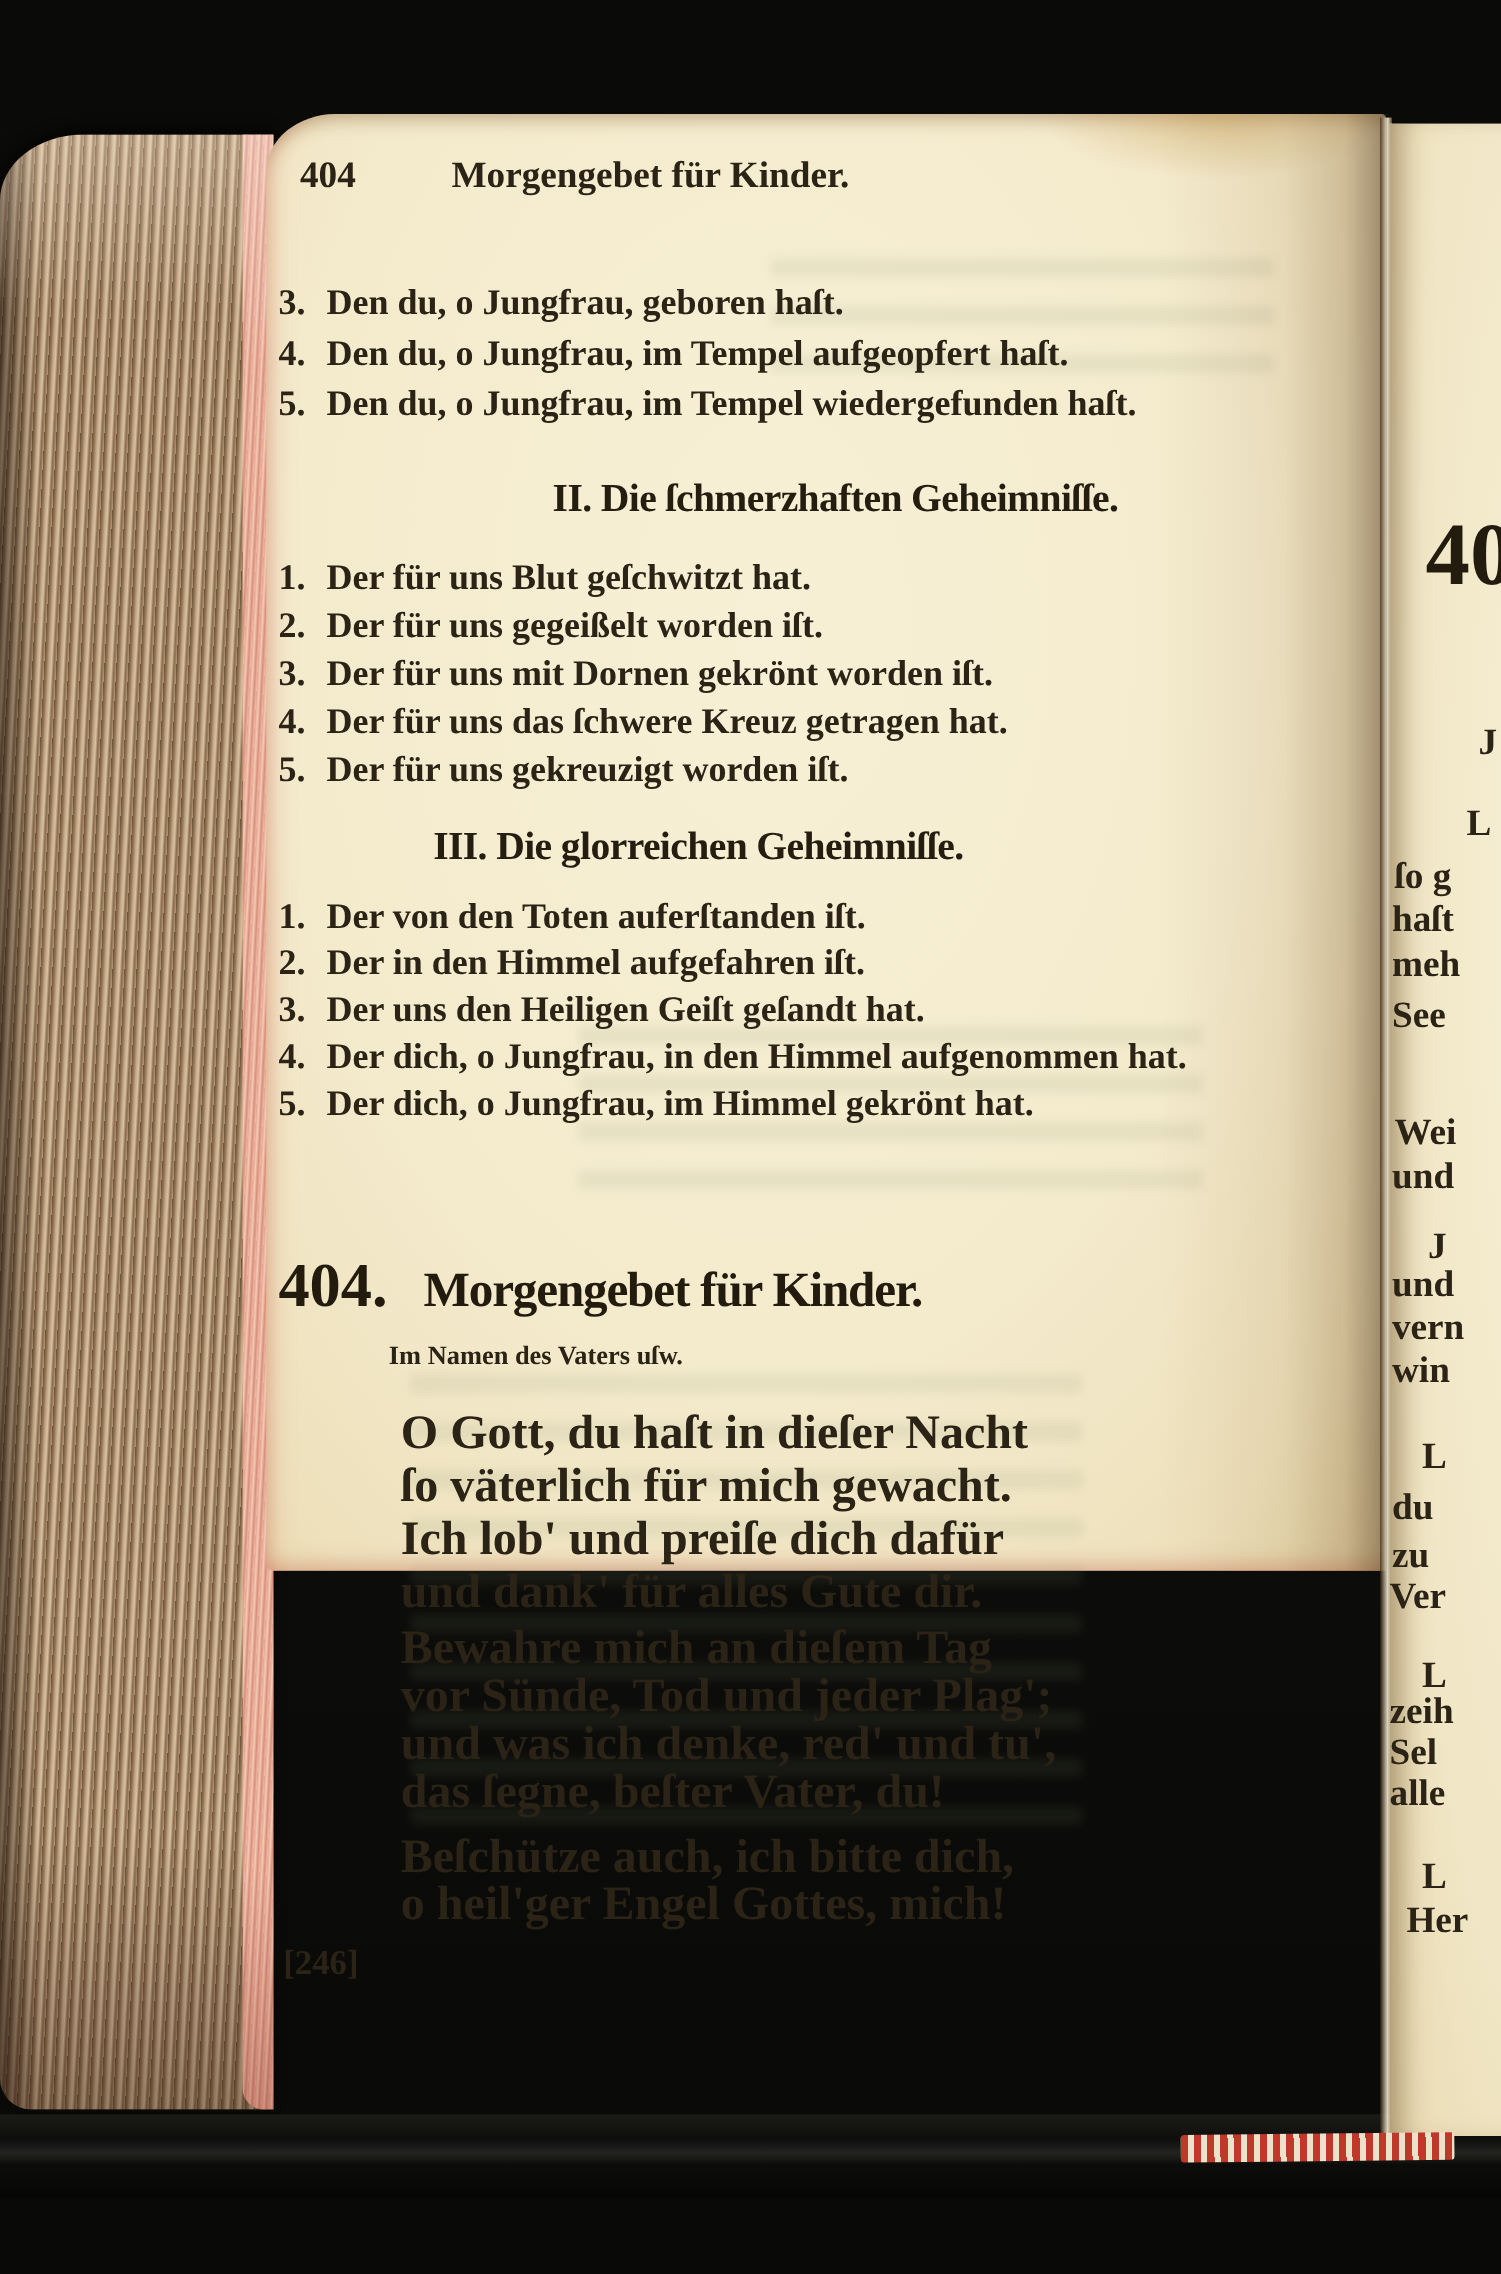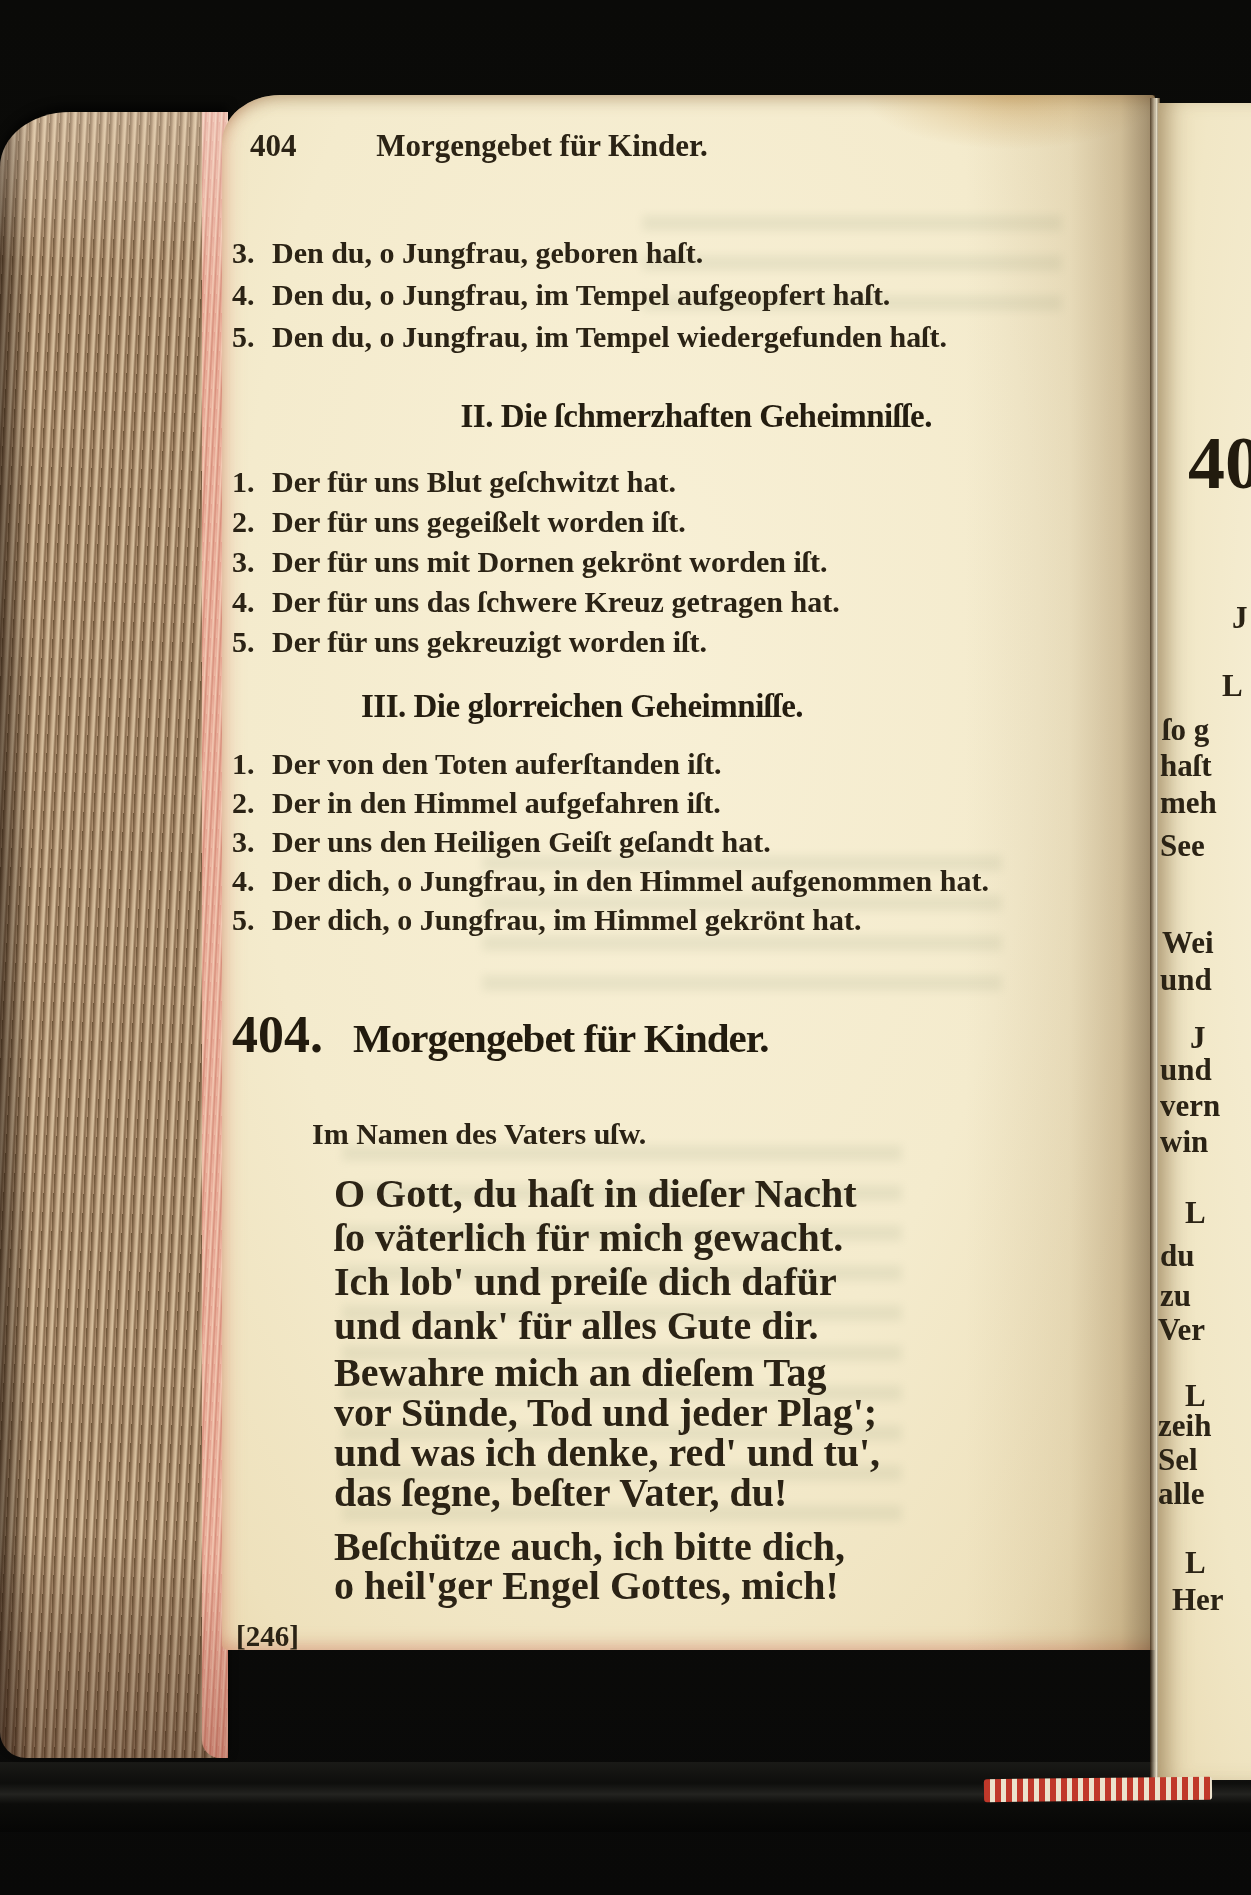--- a/index.html
+++ b/index.html
@@ -32,21 +32,21 @@
   .page-stack-pink-edge{
     position:absolute;right:0;top:0;width:26px;height:100%;
     border-radius:0 0 0 18px;
     background:
       linear-gradient(to bottom, rgba(255,255,255,.25), rgba(0,0,0,0) 12%, rgba(0,0,0,0) 88%, rgba(120,30,20,.30)),
       repeating-linear-gradient(93deg,
         #e6a391 0px, #f3cab4 2px, #d88f7c 4px, #eeb9a4 6px);
   }
   
   .main-page{
-    position:absolute;left:222px;top:95px;width:933px;height:1555px;
+    position:absolute;left:222px;top:95px;width:933px;height:1214px;
     background:
       radial-gradient(ellipse at 45% 35%, #f8f0d6 0%, #f4ebcd 55%, #eee1bc 85%, #e7d6ab 100%);
     border-radius:58px 4px 0 6px / 48px 4px 0 6px;
     box-shadow:
       inset 0 14px 16px -10px rgba(130,95,50,.45),
       inset 16px 0 20px -14px rgba(215,130,105,.55),
       inset 0 -16px 18px -12px rgba(190,90,70,.40);
   }
   .gutter-shadow{
     position:absolute;right:0;top:0;width:190px;height:100%;
@@ -90,23 +90,23 @@
   .num-row{display:flex;}
   .num-row .n{width:40px;flex:0 0 40px;}
   .list1{top:137px;font-size:30px;font-weight:700;line-height:42px;}
   .list2{top:367px;font-size:30px;font-weight:700;line-height:40px;}
   .list3{top:649px;font-size:30px;font-weight:700;line-height:39px;}
   .sec-heading{position:absolute;left:0;width:700px;text-align:center;
     font-size:33px;font-weight:700;letter-spacing:-.5px;color:#241d10;}
   .sec2{top:303px;text-align:right;}
   .sec3{top:593px;}
   .prayer-heading{position:absolute;left:0;top:910px;display:flex;align-items:baseline;gap:30px;color:#221b0e;}
-  .prayer-heading .pnum{font-size:52px;font-weight:700;}
+  .prayer-heading .pnum{font-size:52px;font-weight:700;margin-top:37px;}
   .prayer-heading .ptitle{font-size:41px;font-weight:700;letter-spacing:-1px;}
-  .intro-line{position:absolute;left:80px;top:1022px;font-size:30px;font-weight:700;}
+  .intro-line{position:absolute;left:92px;top:1022px;font-size:22px;font-weight:700;}
   .stanza{position:absolute;left:102px;font-size:40px;font-weight:700;}
   .stanza1{top:1077px;line-height:44px;}
   .stanza2{top:1258px;line-height:40px;}
   .stanza3{top:1432px;line-height:39px;}
   .page-footer{position:absolute;left:4px;top:1525px;font-size:29px;font-weight:700;text-align:center;}
   
   .rp-big-number{position:absolute;left:30px;top:318px;font-size:74px;font-weight:700;color:#221b0e;}
   .rp-frag{position:absolute;font-size:31px;font-weight:700;color:#2b2315;white-space:nowrap;}
 </style>
 </head>

